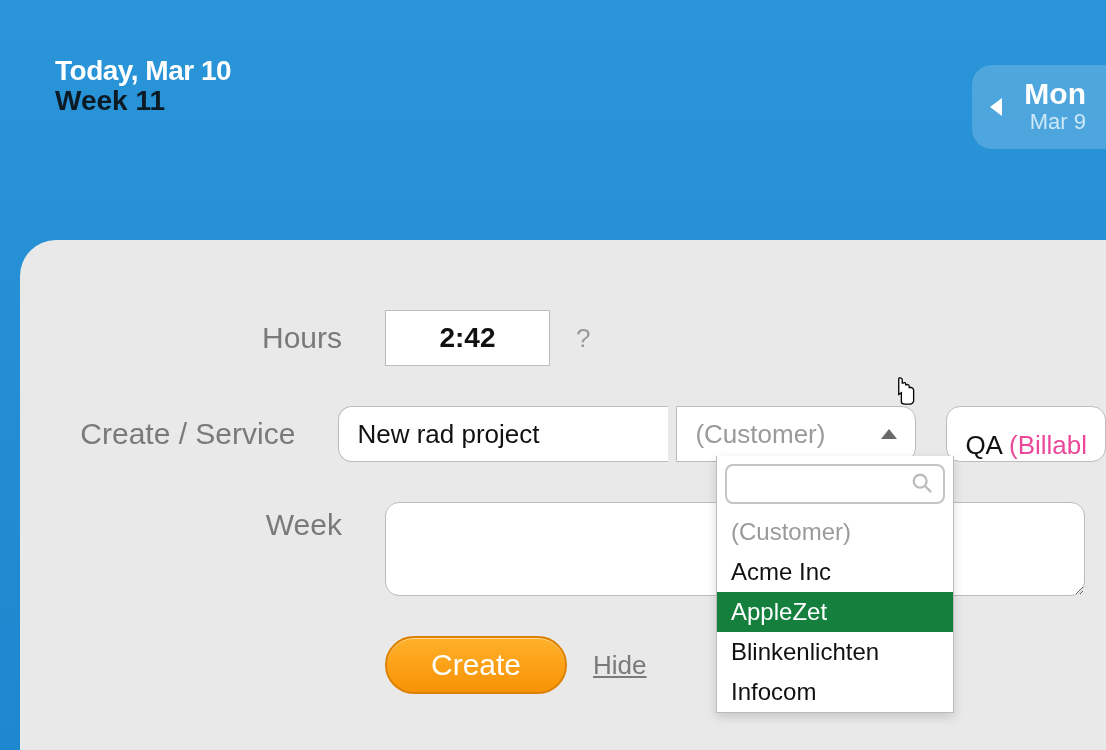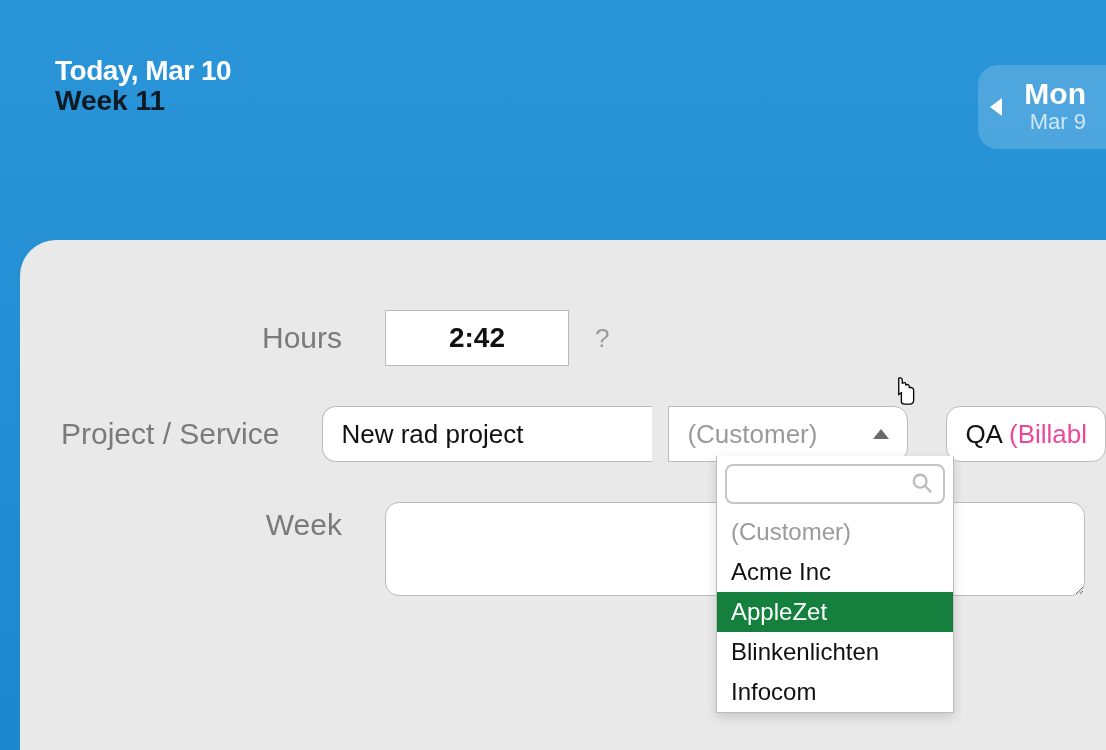--- a/index.html
+++ b/index.html
@@ -22,21 +22,21 @@
     font-size: 28px;
     font-weight: 700;
     margin-top: -2px;
   }
   .day-nav {
     position: absolute;
     right: 0;
     top: 65px;
     background: rgba(255,255,255,0.18);
     border-radius: 20px 0 0 20px;
-    padding: 14px 20px 14px 12px;
+    padding: 14px 20px 14px 18px;
     display: flex;
     align-items: center;
     cursor: pointer;
     justify-content: space-between;
   }
   .day-nav .arrow {
     width: 0; height: 0;
     border-top: 9px solid transparent;
     border-bottom: 9px solid transparent;
     border-right: 12px solid #fff;
@@ -59,38 +59,38 @@
   .row { display: flex; align-items: center; margin-bottom: 40px; }
   .lbl {
     width: 365px;
     text-align: right;
     font-size: 30px;
     color: #7a7a7a;
     padding-right: 43px;
   }
 
   .hours-input {
-    width: 184px;
+    width: 165px;
     height: 56px;
     border: 1px solid #bcbcbc;
     background: #fff;
     text-align: center;
     font-size: 28px;
     font-weight: 600;
     color: #111;
     font-family: inherit;
   }
   .help-q {
     margin-left: 26px;
     color: #9a9a9a;
     font-size: 26px;
     cursor: pointer;
   }
 
-  .proj-wrap { display: flex; align-items: center; gap: 16px; }
+  .proj-wrap { display: flex; align-items: center; gap: 8px; }
   .proj-input {
     width: 330px;
     height: 56px;
     border: 1px solid #bcbcbc;
     border-radius: 14px 0 0 14px;
     border-right: none;
     background: #fff;
     padding: 0 18px;
     font-size: 26px;
     color: #111;
@@ -114,23 +114,23 @@
     border-left: 8px solid transparent;
     border-right: 8px solid transparent;
     border-bottom: 10px solid #6a6a6a;
   }
   .qa-pill {
     margin-left: 22px;
     height: 56px;
     border: 1px solid #bcbcbc;
     border-radius: 14px;
     background: #fff;
-    padding: 12px 18px;
+    padding: 0 18px;
     display: flex;
-    align-items: flex-start;
+    align-items: flex-end;
     font-size: 26px;
     cursor: pointer;
   }
   .qa-pill .qa { color: #111; margin-right: 6px; }
   .qa-pill .bill { color: #ec4899; }
 
   .note-input {
     width: 700px;
     height: 94px;
     border: 1px solid #bcbcbc;
@@ -228,39 +228,44 @@
 
 <div class="card">
 
   <div class="row">
     <div class="lbl">Hours</div>
     <input class="hours-input" value="2:42" style="">
     <span class="help-q">?</span>
   </div>
 
   <div class="row">
-    <div class="lbl">Project / Service</div>
+    <div class="lbl">Create / Service</div>
     <div class="proj-wrap">
       <input class="proj-input" value="New rad project" style="">
       <div class="cust-select">
         <span class="ph">(Customer)</span>
         <span class="tri"></span>
       </div>
       <div class="qa-pill">
         <span class="qa">QA</span>
         <span class="bill">(Billabl</span>
       </div>
     </div>
   </div>
 
   <div class="row note-row">
     <div class="lbl">Week</div>
     <textarea class="note-input" style=""></textarea>
   </div>
 
+  <div class="row create-row">
+    <div class="lbl"></div>
+    <button class="create-btn">Create</button>
+    <span class="hide-link">Hide</span>
+  </div>
 
   <div class="dropdown">
     <div class="dd-search-wrap">
       <input class="dd-search" style="">
       <svg class="mag" viewBox="0 0 24 24">
         <circle cx="10" cy="10" r="7"></circle>
         <line x1="15" y1="15" x2="22" y2="22"></line>
       </svg>
     </div>
     <div class="opt placeholder">(Customer)</div>

